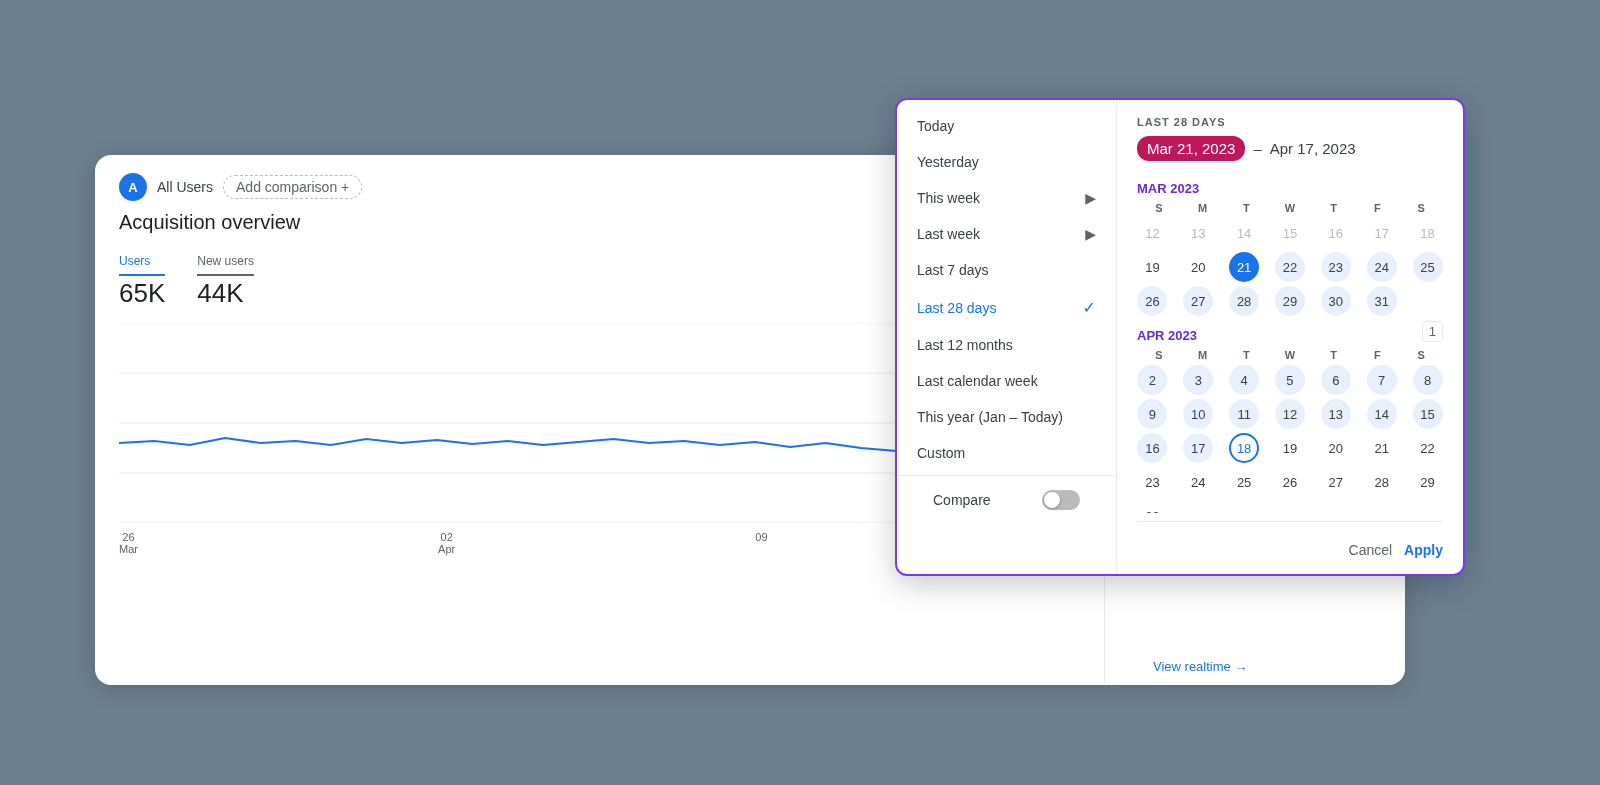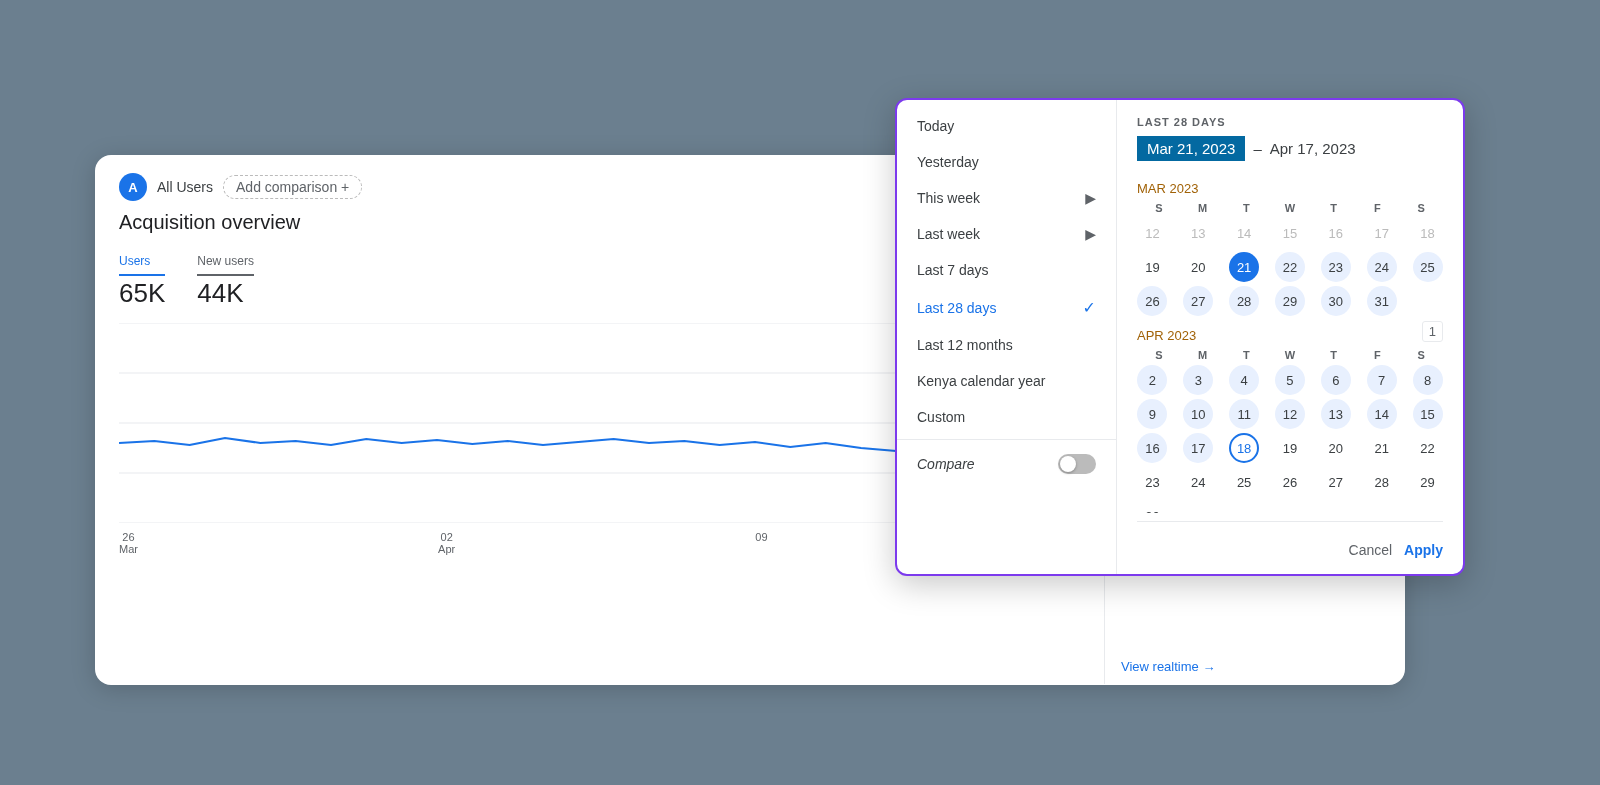--- a/index.html
+++ b/index.html
@@ -252,27 +252,26 @@
       font-size: 14px;
     }
 
     .menu-separator {
       height: 1px;
       background: #e8eaed;
       margin: 4px 0;
     }
 
     .compare-row {
-      padding: 10px 20px;
+      padding: 10px 36px;
       display: flex;
       align-items: center;
       justify-content: space-between;
       font-size: 14px;
       color: #3c4043;
-      font-style: italic;
     }
 
     .toggle {
       width: 38px;
       height: 20px;
       background: #bbb;
       border-radius: 10px;
       position: relative;
       cursor: pointer;
     }
@@ -305,23 +304,23 @@
     }
 
     .date-range-inputs {
       display: flex;
       align-items: center;
       gap: 8px;
       margin-bottom: 12px;
     }
 
     .date-input {
-      background: #0369a1;
+      background: #be185d;
       color: #fff;
-      border-radius: 0;
+      border-radius: 12px;
       padding: 4px 10px;
       font-size: 15px;
       font-weight: 500;
     }
 
     .date-dash {
       color: #3c4043;
       font-size: 15px;
     }
 
@@ -382,22 +381,22 @@
     .cal-cell.dimmed {
       color: #bbb;
     }
 
     .cal-cell.highlighted {
       background: #e8f0fe;
     }
 
     .month-label {
       font-size: 13px;
-      font-weight: 400;
-      color: #a16207;
+      font-weight: 700;
+      color: #6d28d9;
       margin: 8px 0 4px 0;
       display: flex;
       justify-content: space-between;
       align-items: center;
     }
 
     .calendar-scroll {
       flex: 1;
       overflow-y: auto;
       max-height: 340px;
@@ -517,21 +516,21 @@
         <div class="bar" style="height:65%;"></div>
       </div>
       <div class="countries-label">TOP COUNTRIES</div>
       <div>
         <div class="country-item">United States</div><br>
         <div class="country-item" style="border-color:#5f6368;color:#5f6368;">Kenya</div><br>
         <div class="country-item" style="border-color:#5f6368;color:#5f6368;">Nigeria</div><br>
         <div class="country-item" style="border-color:#5f6368;color:#5f6368;">Brazil</div><br>
         <div class="country-item" style="border-color:#5f6368;color:#5f6368;">Burkina Faso</div>
       </div>
-      <div style="display:flex;justify-content:space-between;margin-top:auto;">
+      <div style="display:flex;justify-content:space-between;margin-top:auto;margin-left:32px;">
         <span class="view-link">View realtime →</span>
       </div>
     </div>
   </div>
 </div>
 
 <div class="dropdown-panel">
 
   <div class="menu-list">
     <div class="menu-item">
@@ -552,21 +551,24 @@
       <span>Last 7 days</span>
     </div>
     <div class="menu-item active">
       <span>Last 28 days</span>
       <span class="check-icon">✓</span>
     </div>
     <div class="menu-item">
       <span>Last 12 months</span>
     </div>
     <div class="menu-item">
-      <span>Kenya calendar year</span>
+      <span>Last calendar week</span>
+    </div>
+    <div class="menu-item">
+      <span>This year (Jan – Today)</span>
     </div>
     <div class="menu-item">
       <span>Custom</span>
     </div>
     <div class="menu-separator"></div>
     <div class="compare-row">
       <span>Compare</span>
       <div class="toggle">
         <div class="toggle-knob"></div>
       </div>

